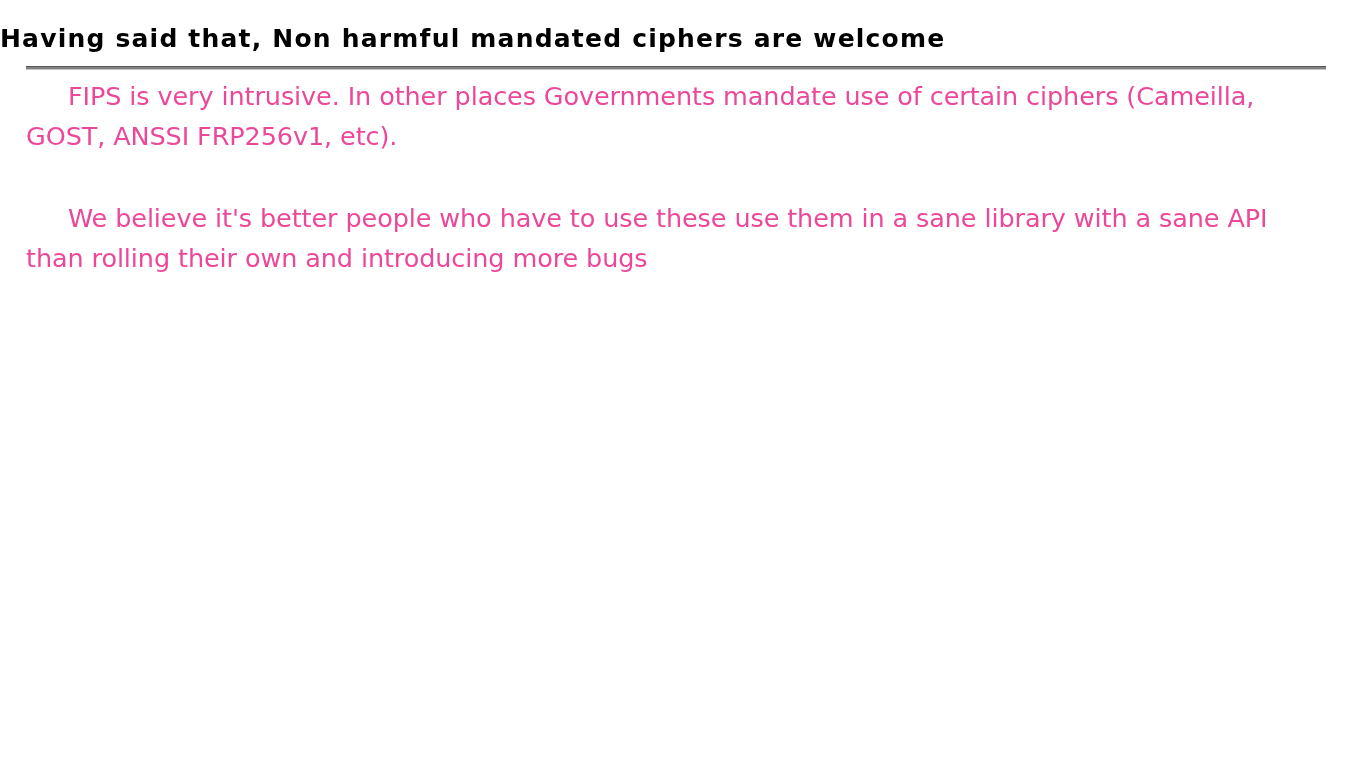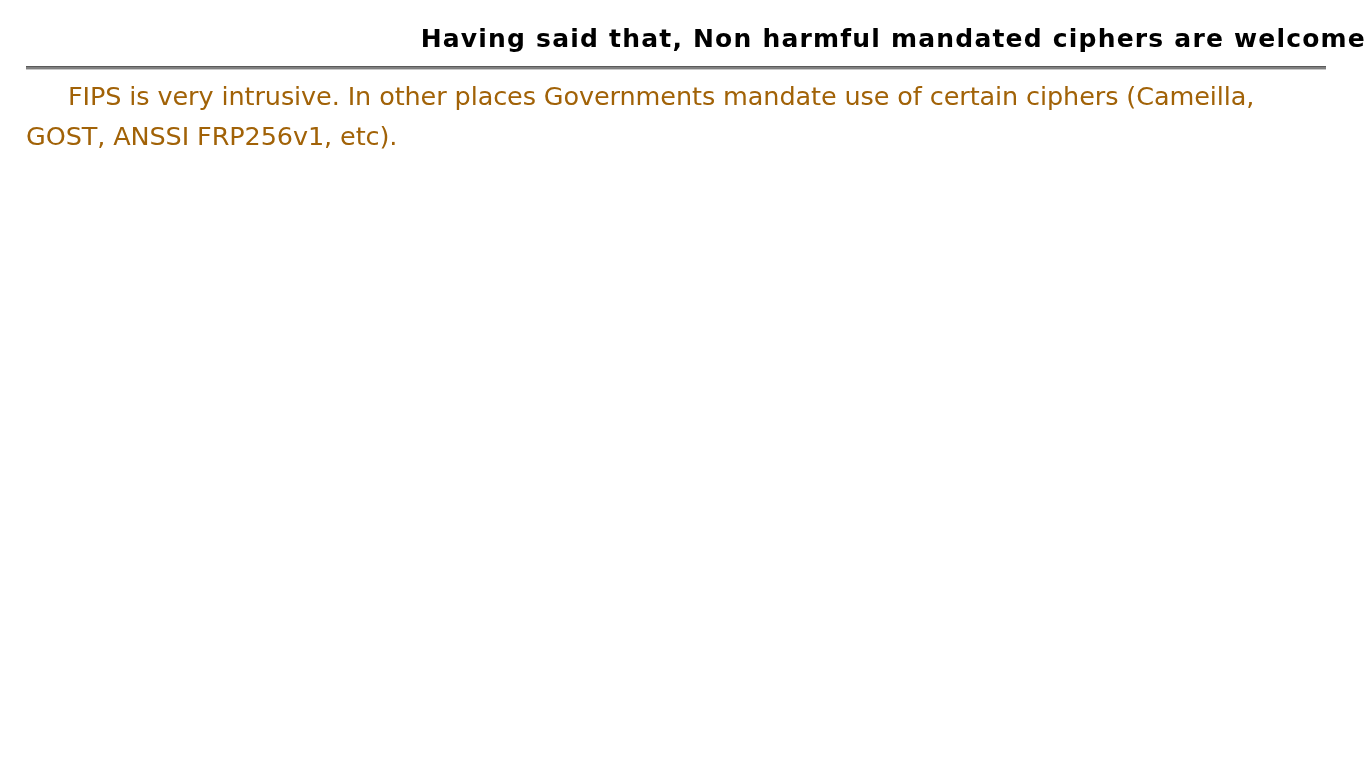--- a/index.html
+++ b/index.html
@@ -18,21 +18,21 @@
     width: 1366px;
     height: 768px;
     background: #ffffff;
     box-sizing: border-box;
   }
   .slide-title {
     position: absolute;
     top: 24px;
     left: 0;
     width: 1366px;
-    text-align: right;
+    text-align: left;
     font-family: "DejaVu Sans", sans-serif;
     font-weight: bold;
     font-size: 25px;
     letter-spacing: 1.2px;
     color: #000000;
     white-space: nowrap;
   }
   .title-rule {
     position: absolute;
     top: 66px;
@@ -44,21 +44,21 @@
     border-bottom: 1px solid #c8c8c8;
     box-sizing: border-box;
   }
   .body-area {
     position: absolute;
     top: 76px;
     left: 26px;
     width: 1300px;
   }
   .para {
-    color: #a16207;
+    color: #ec4899;
     font-family: "DejaVu Sans", sans-serif;
     font-size: 25.5px;
     line-height: 40px;
     text-indent: 42px;
     margin: 0 0 42px 0;
     letter-spacing: -0.1px;
   }
   .para:last-child {
     margin-bottom: 0;
   }
@@ -67,15 +67,16 @@
 <body>
 
 <div class="slide">
 
   <div class="slide-title">Having said that, Non harmful mandated ciphers are welcome</div>
 
   <div class="title-rule"></div>
 
   <div class="body-area">
     <p class="para">FIPS is very intrusive. In other places Governments mandate use of certain ciphers (Cameilla, GOST, ANSSI FRP256v1, etc).</p>
+    <p class="para">We believe it's better people who have to use these use them in a sane library with a sane API than rolling their own and introducing more bugs</p>
   </div>
 
 </div>
 
 </body></html>

